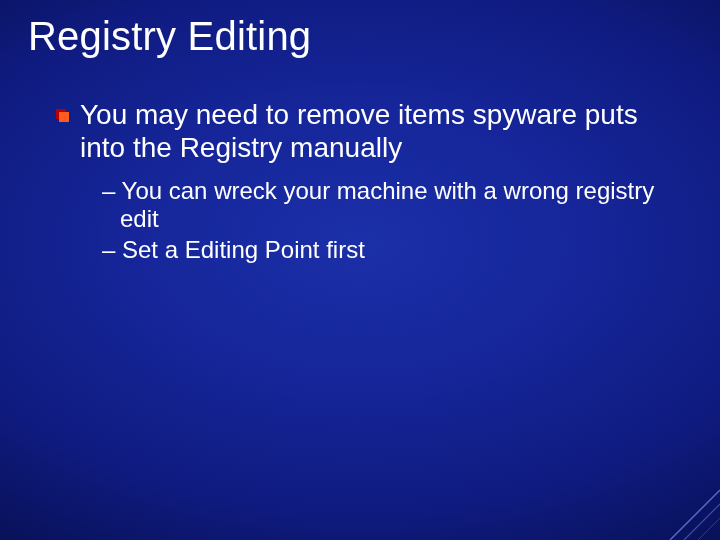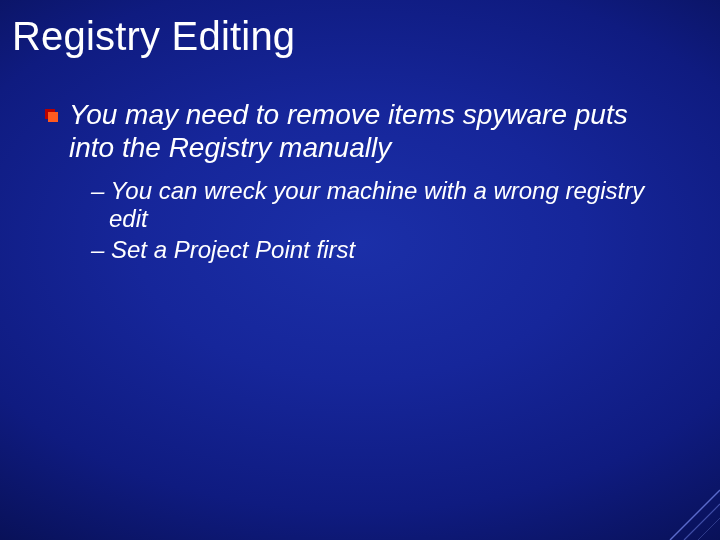--- a/index.html
+++ b/index.html
@@ -19,31 +19,30 @@
                 #16269a 28%,
                 #0f1b80 55%,
                 #081055 78%,
                 #030626 100%);
     color: #ffffff;
     box-sizing: border-box;
   }
   .title {
     position: absolute;
     top: 14px;
-    left: 12px;
+    left: 28px;
     font-size: 40px;
     font-weight: 400;
     letter-spacing: 0.2px;
   }
   .body {
     position: absolute;
     top: 98px;
-    left: 45px;
+    left: 56px;
     right: 40px;
-    font-style: italic;
   }
   .lvl1 {
     position: relative;
     font-size: 28px;
     line-height: 1.18;
     padding-left: 24px;
     margin-bottom: 6px;
   }
   .bullet-square {
     position: absolute;
@@ -104,21 +103,21 @@
     <div class="lvl1">
       <span class="bullet-square">
         <span class="back"></span>
         <span class="front"></span>
       </span>
       <span>You may need to remove items spyware puts into the Registry manually</span>
     </div>
 
     <div class="lvl2-group">
       <div class="lvl2"><span class="dash">– </span><span>You can wreck your machine with a wrong registry edit</span></div>
-      <div class="lvl2"><span class="dash">– </span><span>Set a Project Point first</span></div>
+      <div class="lvl2"><span class="dash">– </span><span>Set a Editing Point first</span></div>
     </div>
 
   </div>
 
   <svg class="corner-accent" viewBox="0 0 64 64">
     <line x1="14" y1="64" x2="64" y2="14" stroke="#5a6acb" stroke-width="1.4"></line>
     <line x1="28" y1="64" x2="64" y2="28" stroke="#3f4da8" stroke-width="1.2"></line>
     <line x1="42" y1="64" x2="64" y2="42" stroke="#2e3a8a" stroke-width="1"></line>
   </svg>
 

